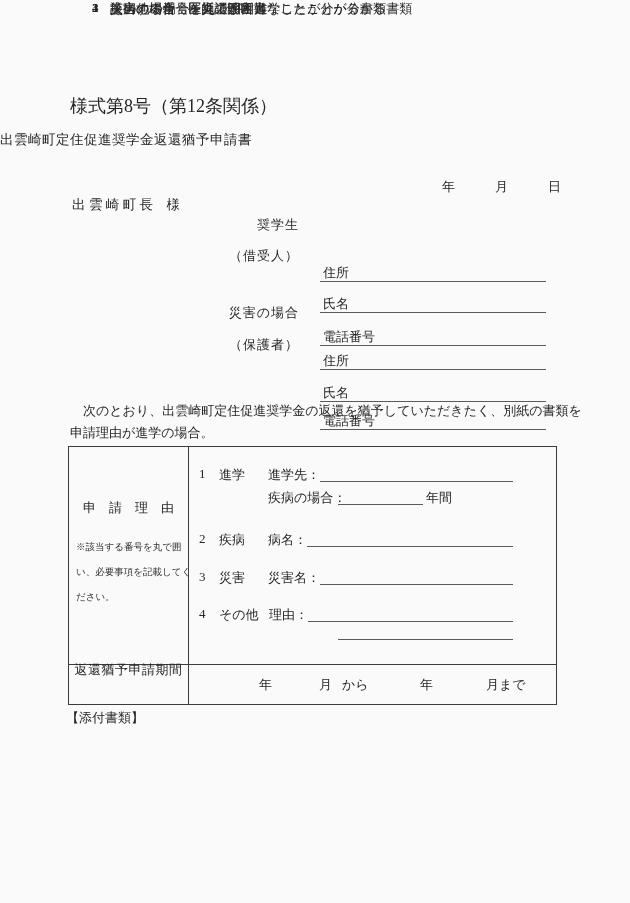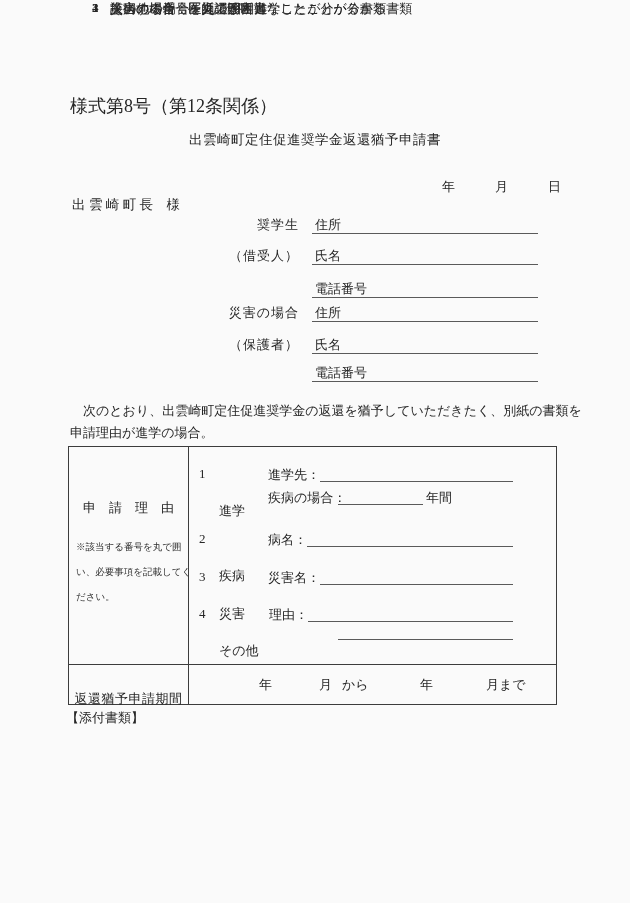--- a/index.html
+++ b/index.html
@@ -9,69 +9,69 @@
     font-family:"Liberation Serif","DejaVu Serif",serif;
   }
   .page{
     position:relative;width:630px;height:903px;
     background:#fafafa;color:#262626;overflow:hidden;
     font-size:13px;
   }
   .abs{position:absolute;white-space:nowrap;}
 
   .form-number{left:70px;top:94px;font-size:18px;}
-  .doc-title{left:0;right:0;top:131px;text-align:center;font-size:13.5px;letter-spacing:0.5px;}
+  .doc-title{left:0;right:0;top:131px;text-align:left;font-size:13.5px;letter-spacing:0.5px;}
 
   .date-line span{position:absolute;top:178px;font-size:13px;}
   .date-y{left:442px;} .date-m{left:495px;} .date-d{left:548px;}
 
   .addressee{left:72px;top:196px;font-size:13.5px;}
 
   .app-row{position:absolute;height:19px;}
   .role-label{position:absolute;left:180px;width:119px;text-align:right;letter-spacing:1px;}
   .field-box{
-    position:absolute;left:312px;width:226px;height:18px;
-    border-bottom:1px solid #5a5a5a;padding-left:3px;box-sizing:border-box;
+    position:absolute;left:320px;width:226px;height:18px;
+    border-bottom:1px solid #5a5a5a;padding-left:3px;box-sizing:border-box;margin-top:48px;
   }
   .r1{top:216px;} .r2{top:247px;} .r3{top:280px;}
   .r4{top:304px;} .r5{top:336px;} .r6{top:364px;}
 
   .body-line1{left:70px;top:402px;width:500px;text-align:right;}
   .body-line2{left:70px;top:424px;}
 
   .reason-table{
     position:absolute;left:68px;top:446px;width:487px;height:257px;
     border:1px solid #3c3c3c;box-sizing:content-box;
   }
   .v-divider{position:absolute;left:119px;top:0;bottom:0;width:0;border-left:1px solid #3c3c3c;}
   .h-divider{position:absolute;left:0;right:0;top:217px;height:0;border-top:1px solid #3c3c3c;}
 
   .reason-header{position:absolute;left:0;width:119px;top:52px;text-align:center;font-size:13px;}
   .reason-note{position:absolute;left:7px;top:88px;width:112px;font-size:9.5px;line-height:25px;color:#2e2e2e;}
   .reason-note div{white-space:nowrap;}
 
   .tcell{position:absolute;height:16px;white-space:nowrap;}
   .num{position:absolute;left:130px;}
-  .cat{position:absolute;left:150px;margin-top:36px;}
+  .cat{position:absolute;left:150px;}
   .flabel{position:absolute;left:199px;}
   .fill-line{position:absolute;height:15px;border-bottom:1px solid #5a5a5a;}
 
   .rr1{top:19px;} .rr1b{top:42px;} .rr2{top:84px;} .rr3{top:122px;}
   .rr4{top:159px;}
 
   .l-r1{left:251px;width:193px;top:19px;}
   .l-r1b{left:269px;width:85px;top:42px;}
   .sfx-r1b{position:absolute;left:357px;top:42px;}
   .l-r2{left:238px;width:206px;top:84px;}
   .l-r3{left:251px;width:193px;top:122px;}
   .l-r4{left:239px;width:205px;top:159px;}
   .l-r4b{left:269px;width:175px;top:177px;}
 
   .period-label{
-    position:absolute;left:0;top:232px;width:119px;height:40px;
+    position:absolute;left:0;top:203px;width:119px;height:40px;
     display:flex;align-items:center;justify-content:center;letter-spacing:0.5px;
   }
   .period-item{position:absolute;top:229px;}
   .p-y1{left:190px;} .p-m1{left:250px;} .p-from{left:273px;}
   .p-y2{left:351px;} .p-m2{left:417px;}
 
   .attach-heading{left:66px;top:709px;}
   .attach-item .no{position:absolute;left:92px;}
   .attach-item .txt{position:absolute;left:110px;}
   .a1{top:730px;} .a2{top:752px;} .a3{top:774px;} .a4{top:796px;}

